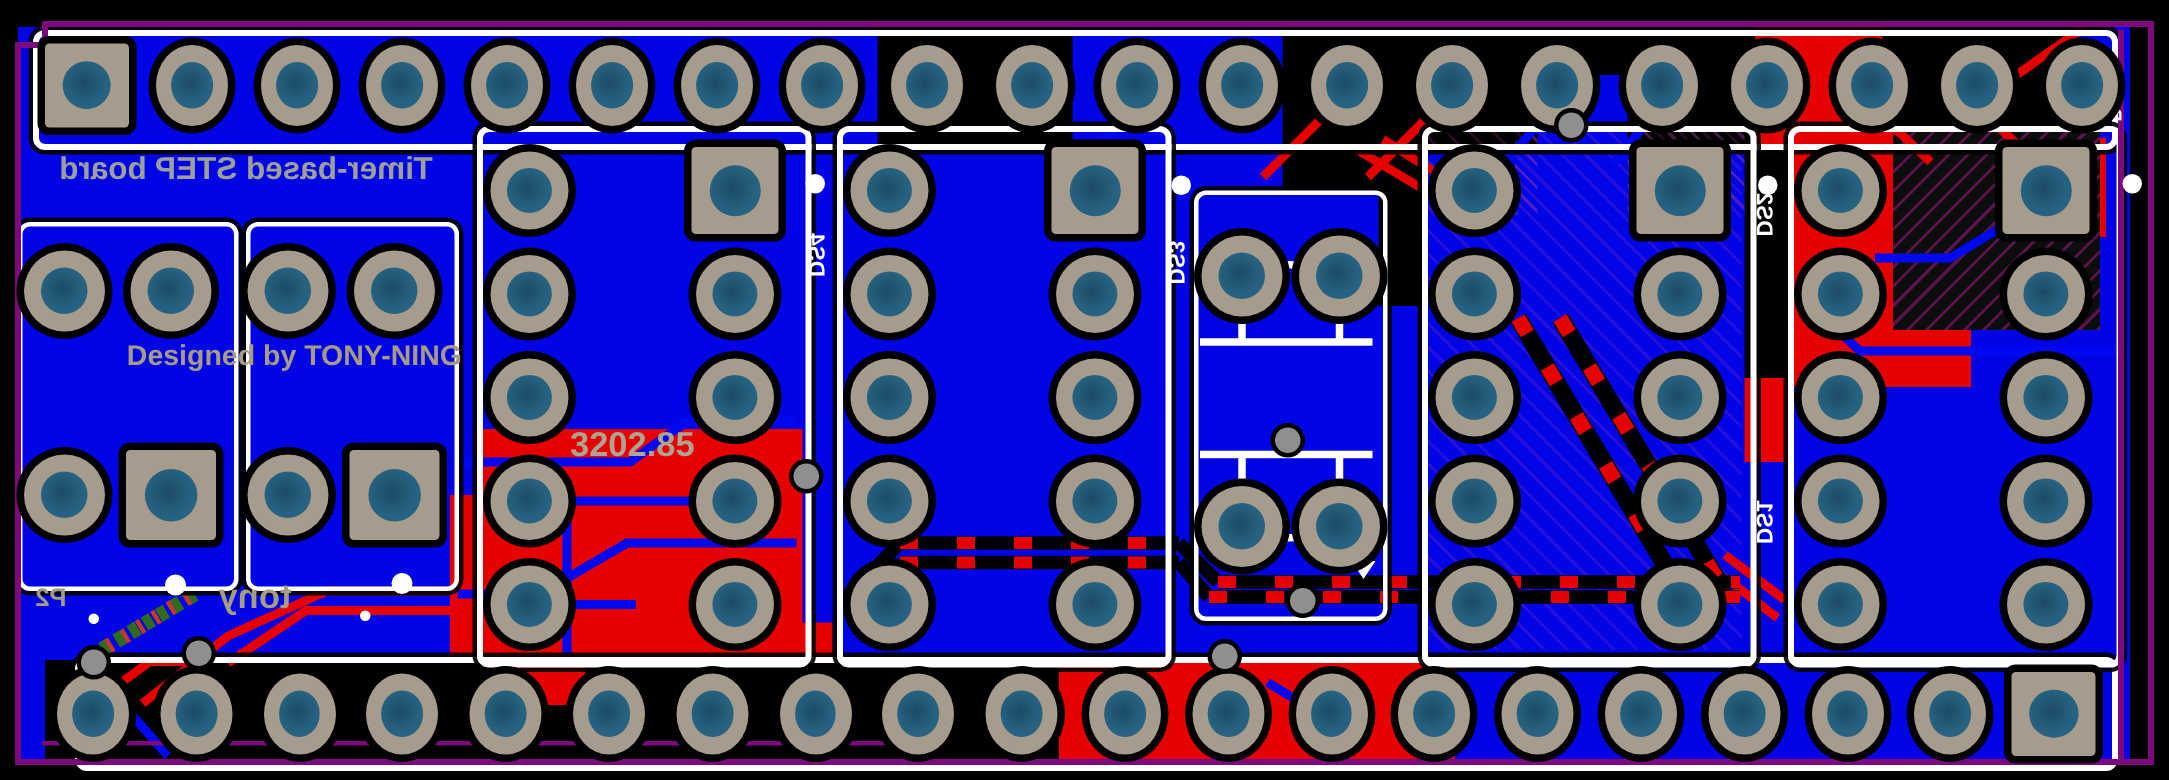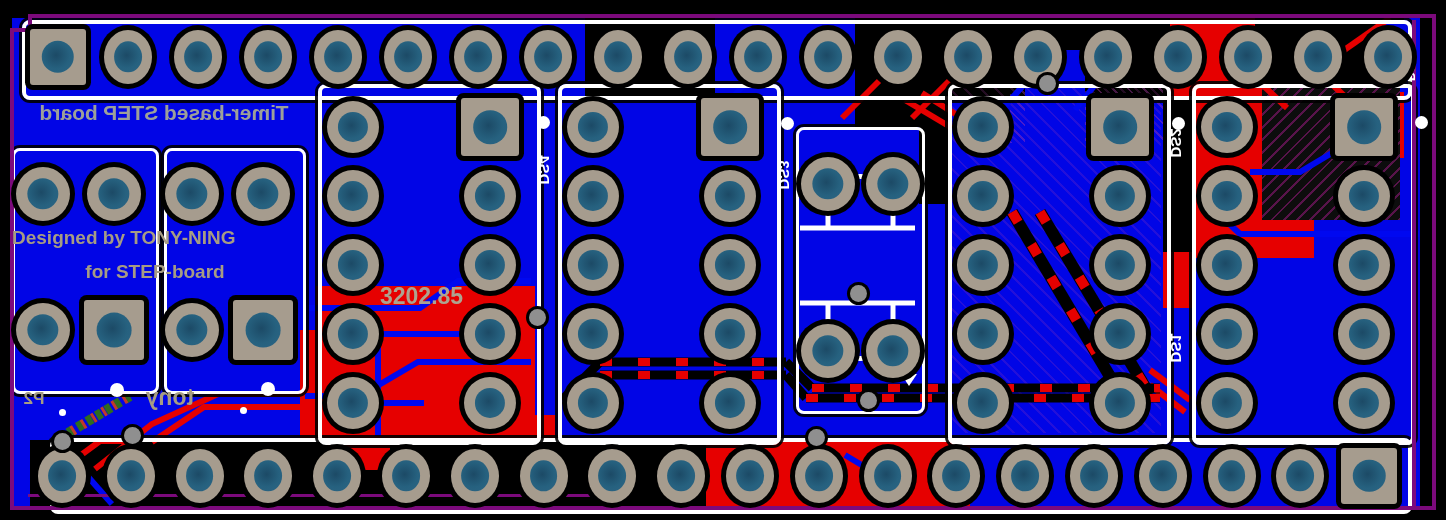--- a/index.html
+++ b/index.html
@@ -148,22 +148,21 @@
   <div class="abs purple" style="left:28px;top:14px;width:1408px;height:4px;"></div>
   <div class="abs purple" style="left:10px;top:28px;width:4px;height:482px;"></div>
   <div class="abs purple" style="left:10px;top:28px;width:22px;height:4px;"></div>
   <div class="abs purple" style="left:28px;top:14px;width:4px;height:18px;"></div>
   <div class="abs purple" style="left:1432px;top:14px;width:4px;height:496px;"></div>
   <div class="abs purple" style="left:1412px;top:20px;width:4px;height:486px;"></div>
   <div class="abs purple" style="left:10px;top:506px;width:1426px;height:4px;"></div>
   <div class="abs purple" style="left:28px;top:494px;width:580px;height:3px;"></div>
 
   <div class="txt mirror" style="left:16px;top:101px;width:296px;text-align:center;font-size:21px;color:#9da099;">Timer-based STEP board</div>
-  <div class="txt" style="left:12px;top:227px;width:296px;text-align:left;font-size:19px;">Designed by TONY-NING</div>
-  <div class="txt" style="left:12px;top:261px;width:286px;text-align:center;font-size:19px;">for STEP-board</div>
+  <div class="txt" style="left:12px;top:227px;width:296px;text-align:right;font-size:19px;">Designed by TONY-NING</div>
   <div class="txt" style="left:380px;top:283px;font-size:23px;color:#ada390;">3202.85</div>
   <div class="txt mirror" style="left:130px;top:384px;width:80px;text-align:center;font-size:23px;">tony</div>
   <div class="txt mirror" style="left:16px;top:389px;width:36px;text-align:center;font-size:17px;">P2</div>
 
   <div class="vlabel" style="left:534px;top:140px;width:20px;height:60px;">
     <span style="font-size:15px;">DS4</span>
     </div>
   <div class="vlabel" style="left:774px;top:145px;width:20px;height:60px;">
     <span style="font-size:15px;">DS3</span>
     </div>

